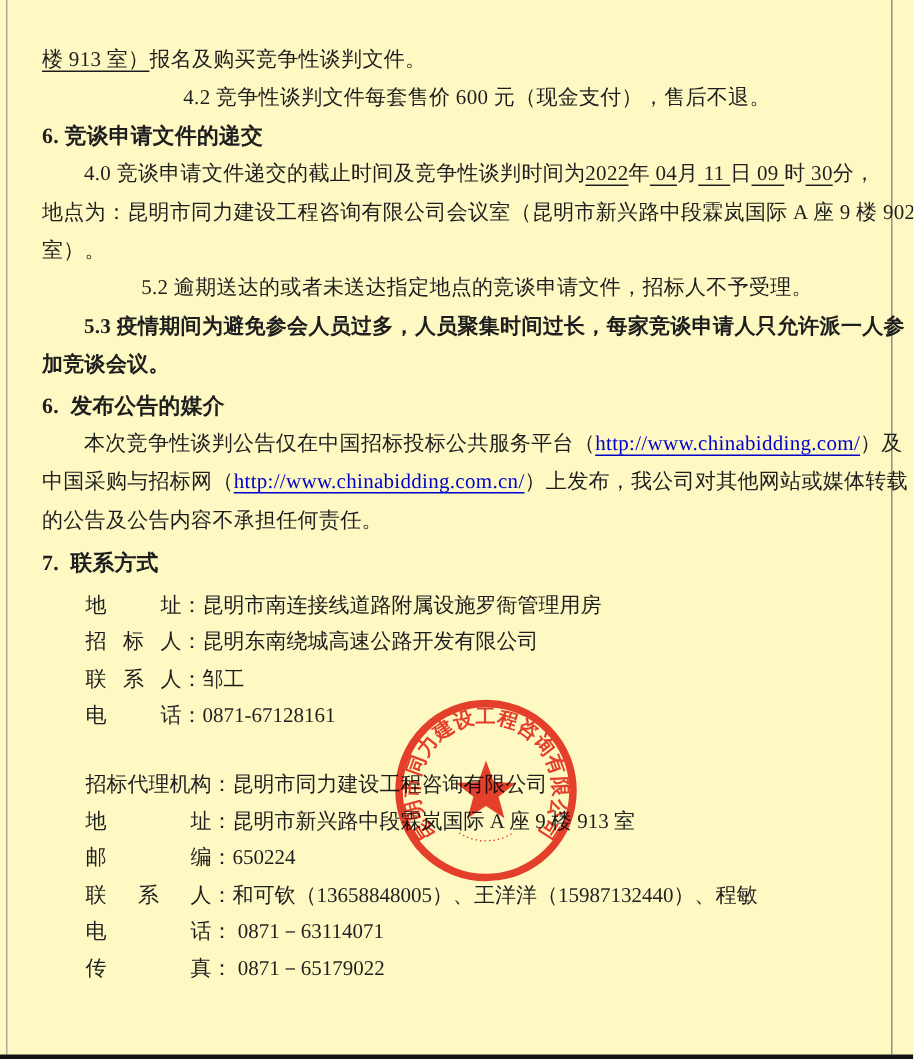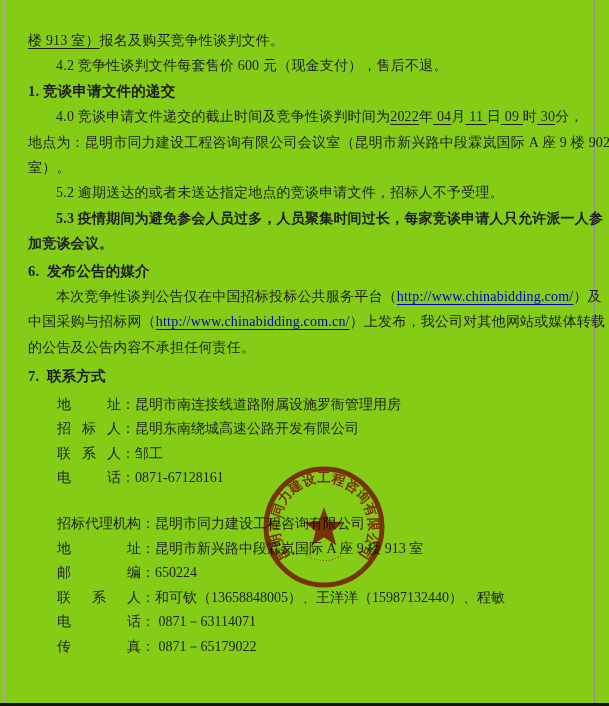--- a/index.html
+++ b/index.html
@@ -1,33 +1,33 @@
 <!DOCTYPE html>
 <html><head>
 <meta charset="utf-8">
 <style>
   * { margin:0; padding:0; box-sizing:border-box; }
   html,body { background:#ffffff; }
   .page {
     position:relative;
     width:609px; height:706px;
-    background:#84cc16;
+    background:#fef9c3;
     font-family:"Liberation Serif","DejaVu Serif",serif;
     font-size:14px;
     color:#1e1e1e;
     overflow:hidden;
   }
   .border-left  { position:absolute; left:4px;  top:0; bottom:3px; width:1px; background:#a8a8a8; }
   .border-right { position:absolute; left:594px; top:0; bottom:3px; width:1px; background:#8f8f8f; }
   .border-bottom{ position:absolute; left:0; right:0; bottom:0; height:3px; background:#141414; }
 
   .content { position:absolute; left:28px; top:28px; width:552px; }
 
   .ln { line-height:25.4px; white-space:pre; letter-spacing:0.2px; }
-  .ind { padding-left:28px; }           
+  .ind { padding-left:28px;text-align:center; }           
   .b { font-weight:bold; }
   .hd { font-weight:bold; font-size:14.5px; }
   .hd6 { margin-top:2px; }
   .hd7 { margin-top:4px; }
   .ul { text-decoration:underline; text-underline-offset:3px; text-decoration-thickness:1px; }
   .lnk { color:#0000cc; text-decoration:underline; text-underline-offset:3px; cursor:pointer; }
 
   .rows { margin-top:3px; }
   .rows-b { margin-top:21px; }
   .crow { line-height:24.6px; white-space:pre; padding-left:29px; }
@@ -48,21 +48,21 @@
   <div class="border-left"></div>
   <div class="border-right"></div>
   <div class="border-bottom"></div>
 
   <div class="content">
 
     <div class="ln"><span class="ul">楼 913 室）</span><span>报名及购买竞争性谈判文件。</span></div>
 
     <div class="ln ind">4.2 竞争性谈判文件每套售价 600 元（现金支付），售后不退。</div>
 
-    <div class="ln hd">1. 竞谈申请文件的递交</div>
+    <div class="ln hd">6. 竞谈申请文件的递交</div>
 
     <div class="ln ind"><span>4.0 竞谈申请文件递交的截止时间及竞争性谈判时间为</span><span class="ul">2022</span><span>年</span><span class="ul"> 04</span><span>月</span><span class="ul"> 11 </span><span>日</span><span class="ul"> 09 </span><span>时</span><span class="ul"> 30</span><span>分，</span></div>
     <div class="ln">地点为：昆明市同力建设工程咨询有限公司会议室（昆明市新兴路中段霖岚国际 A 座 9 楼 902</div>
     <div class="ln">室）。</div>
 
     <div class="ln ind">5.2 逾期送达的或者未送达指定地点的竞谈申请文件，招标人不予受理。</div>
 
     <div class="ln ind b">5.3 疫情期间为避免参会人员过多，人员聚集时间过长，每家竞谈申请人只允许派一人参</div>
     <div class="ln b">加竞谈会议。</div>
 

